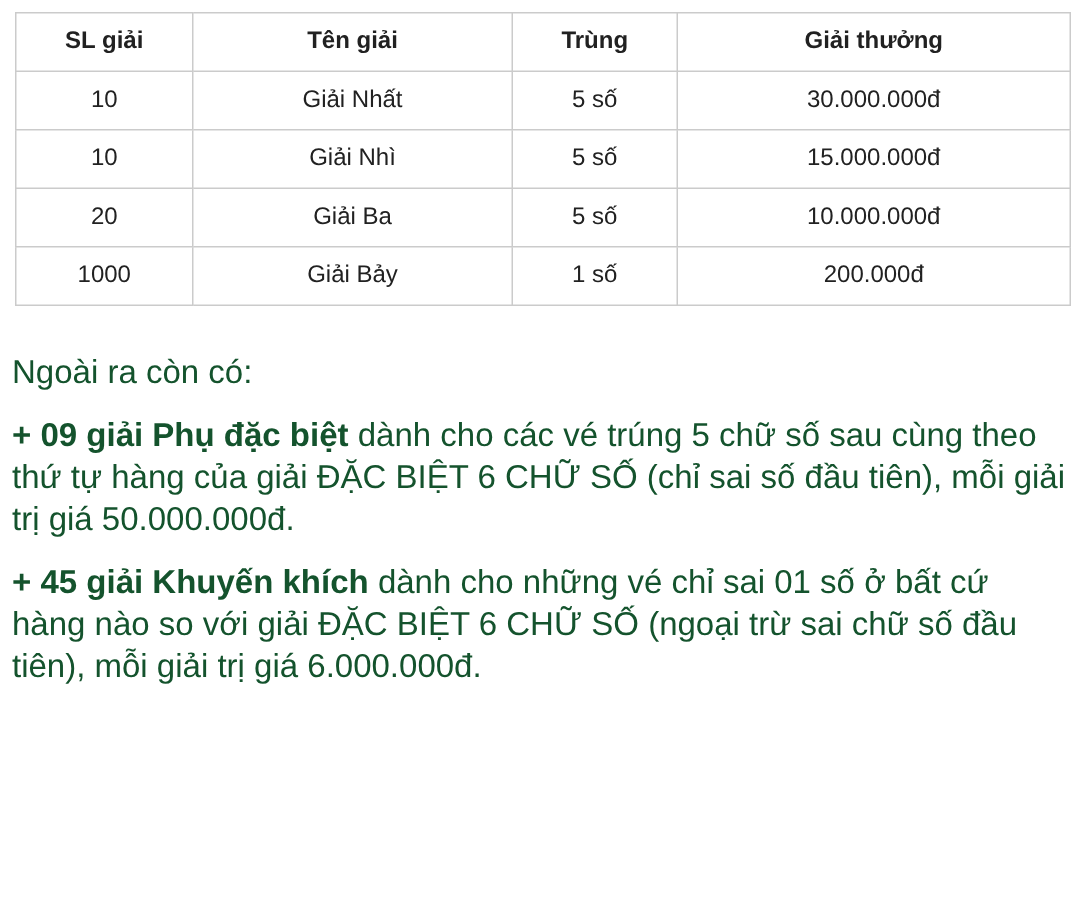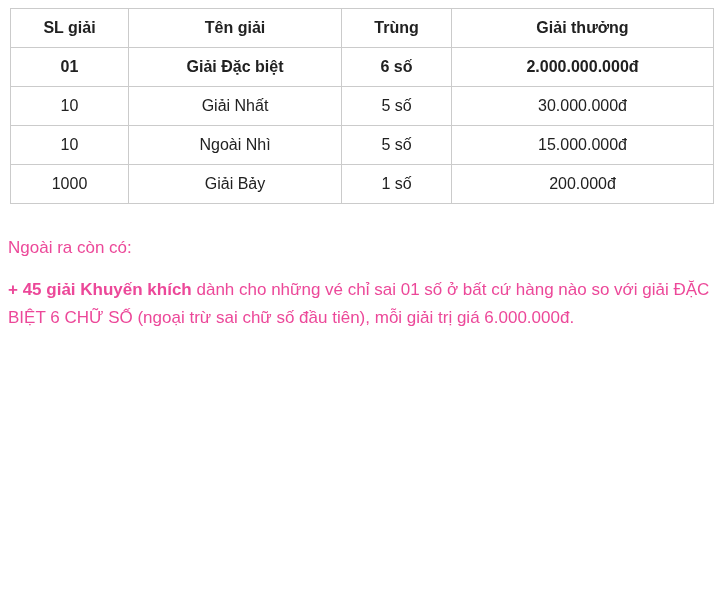--- a/index.html
+++ b/index.html
@@ -32,23 +32,23 @@
   tr.row-emphasis td { font-weight: 700; }
 
   col.c-sl     { width: 118px; }
   col.c-ten    { width: 213px; }
   col.c-trung  { width: 110px; }
   col.c-thuong { width: 262px; }
 
   .notes {
     margin: 30px 8px 0 8px;
     width: 704px;
-    font-size: 17px;
+    font-size: 22px;
     line-height: 28px;
-    color: #ec4899;
+    color: #14532d;
   }
   .notes p { margin-bottom: 14px; }
   .notes .lead { font-weight: 700; }
 </style>
 </head>
 <body>
 
 <div class="prize-table-wrap">
   <table class="prize-table">
     <colgroup>
@@ -59,44 +59,45 @@
     </colgroup>
     <thead>
       <tr>
         <th>SL giải</th>
         <th>Tên giải</th>
         <th>Trùng</th>
         <th>Giải thưởng</th>
       </tr>
     </thead>
     <tbody>
-      <tr class="row-emphasis">
-        <td>01</td>
-        <td>Giải Đặc biệt</td>
-        <td>6 số</td>
-        <td>2.000.000.000đ</td>
-      </tr>
       <tr>
         <td>10</td>
         <td>Giải Nhất</td>
         <td>5 số</td>
         <td>30.000.000đ</td>
       </tr>
       <tr>
         <td>10</td>
-        <td>Ngoài Nhì</td>
+        <td>Giải Nhì</td>
         <td>5 số</td>
         <td>15.000.000đ</td>
+      </tr>
+      <tr>
+        <td>20</td>
+        <td>Giải Ba</td>
+        <td>5 số</td>
+        <td>10.000.000đ</td>
       </tr>
       <tr>
         <td>1000</td>
         <td>Giải Bảy</td>
         <td>1 số</td>
         <td>200.000đ</td>
       </tr>
     </tbody>
   </table>
 </div>
 
 <div class="notes">
   <p>Ngoài ra còn có:</p>
+  <p><span class="lead">+ 09 giải Phụ đặc biệt</span><span> dành cho các vé trúng 5 chữ số sau cùng theo thứ tự hàng của giải ĐẶC BIỆT 6 CHỮ SỐ (chỉ sai số đầu tiên), mỗi giải trị giá 50.000.000đ.</span></p>
   <p><span class="lead">+ 45 giải Khuyến khích</span><span> dành cho những vé chỉ sai 01 số ở bất cứ hàng nào so với giải ĐẶC BIỆT 6 CHỮ SỐ (ngoại trừ sai chữ số đầu tiên), mỗi giải trị giá 6.000.000đ.</span></p>
 </div>
 
 </body></html>

